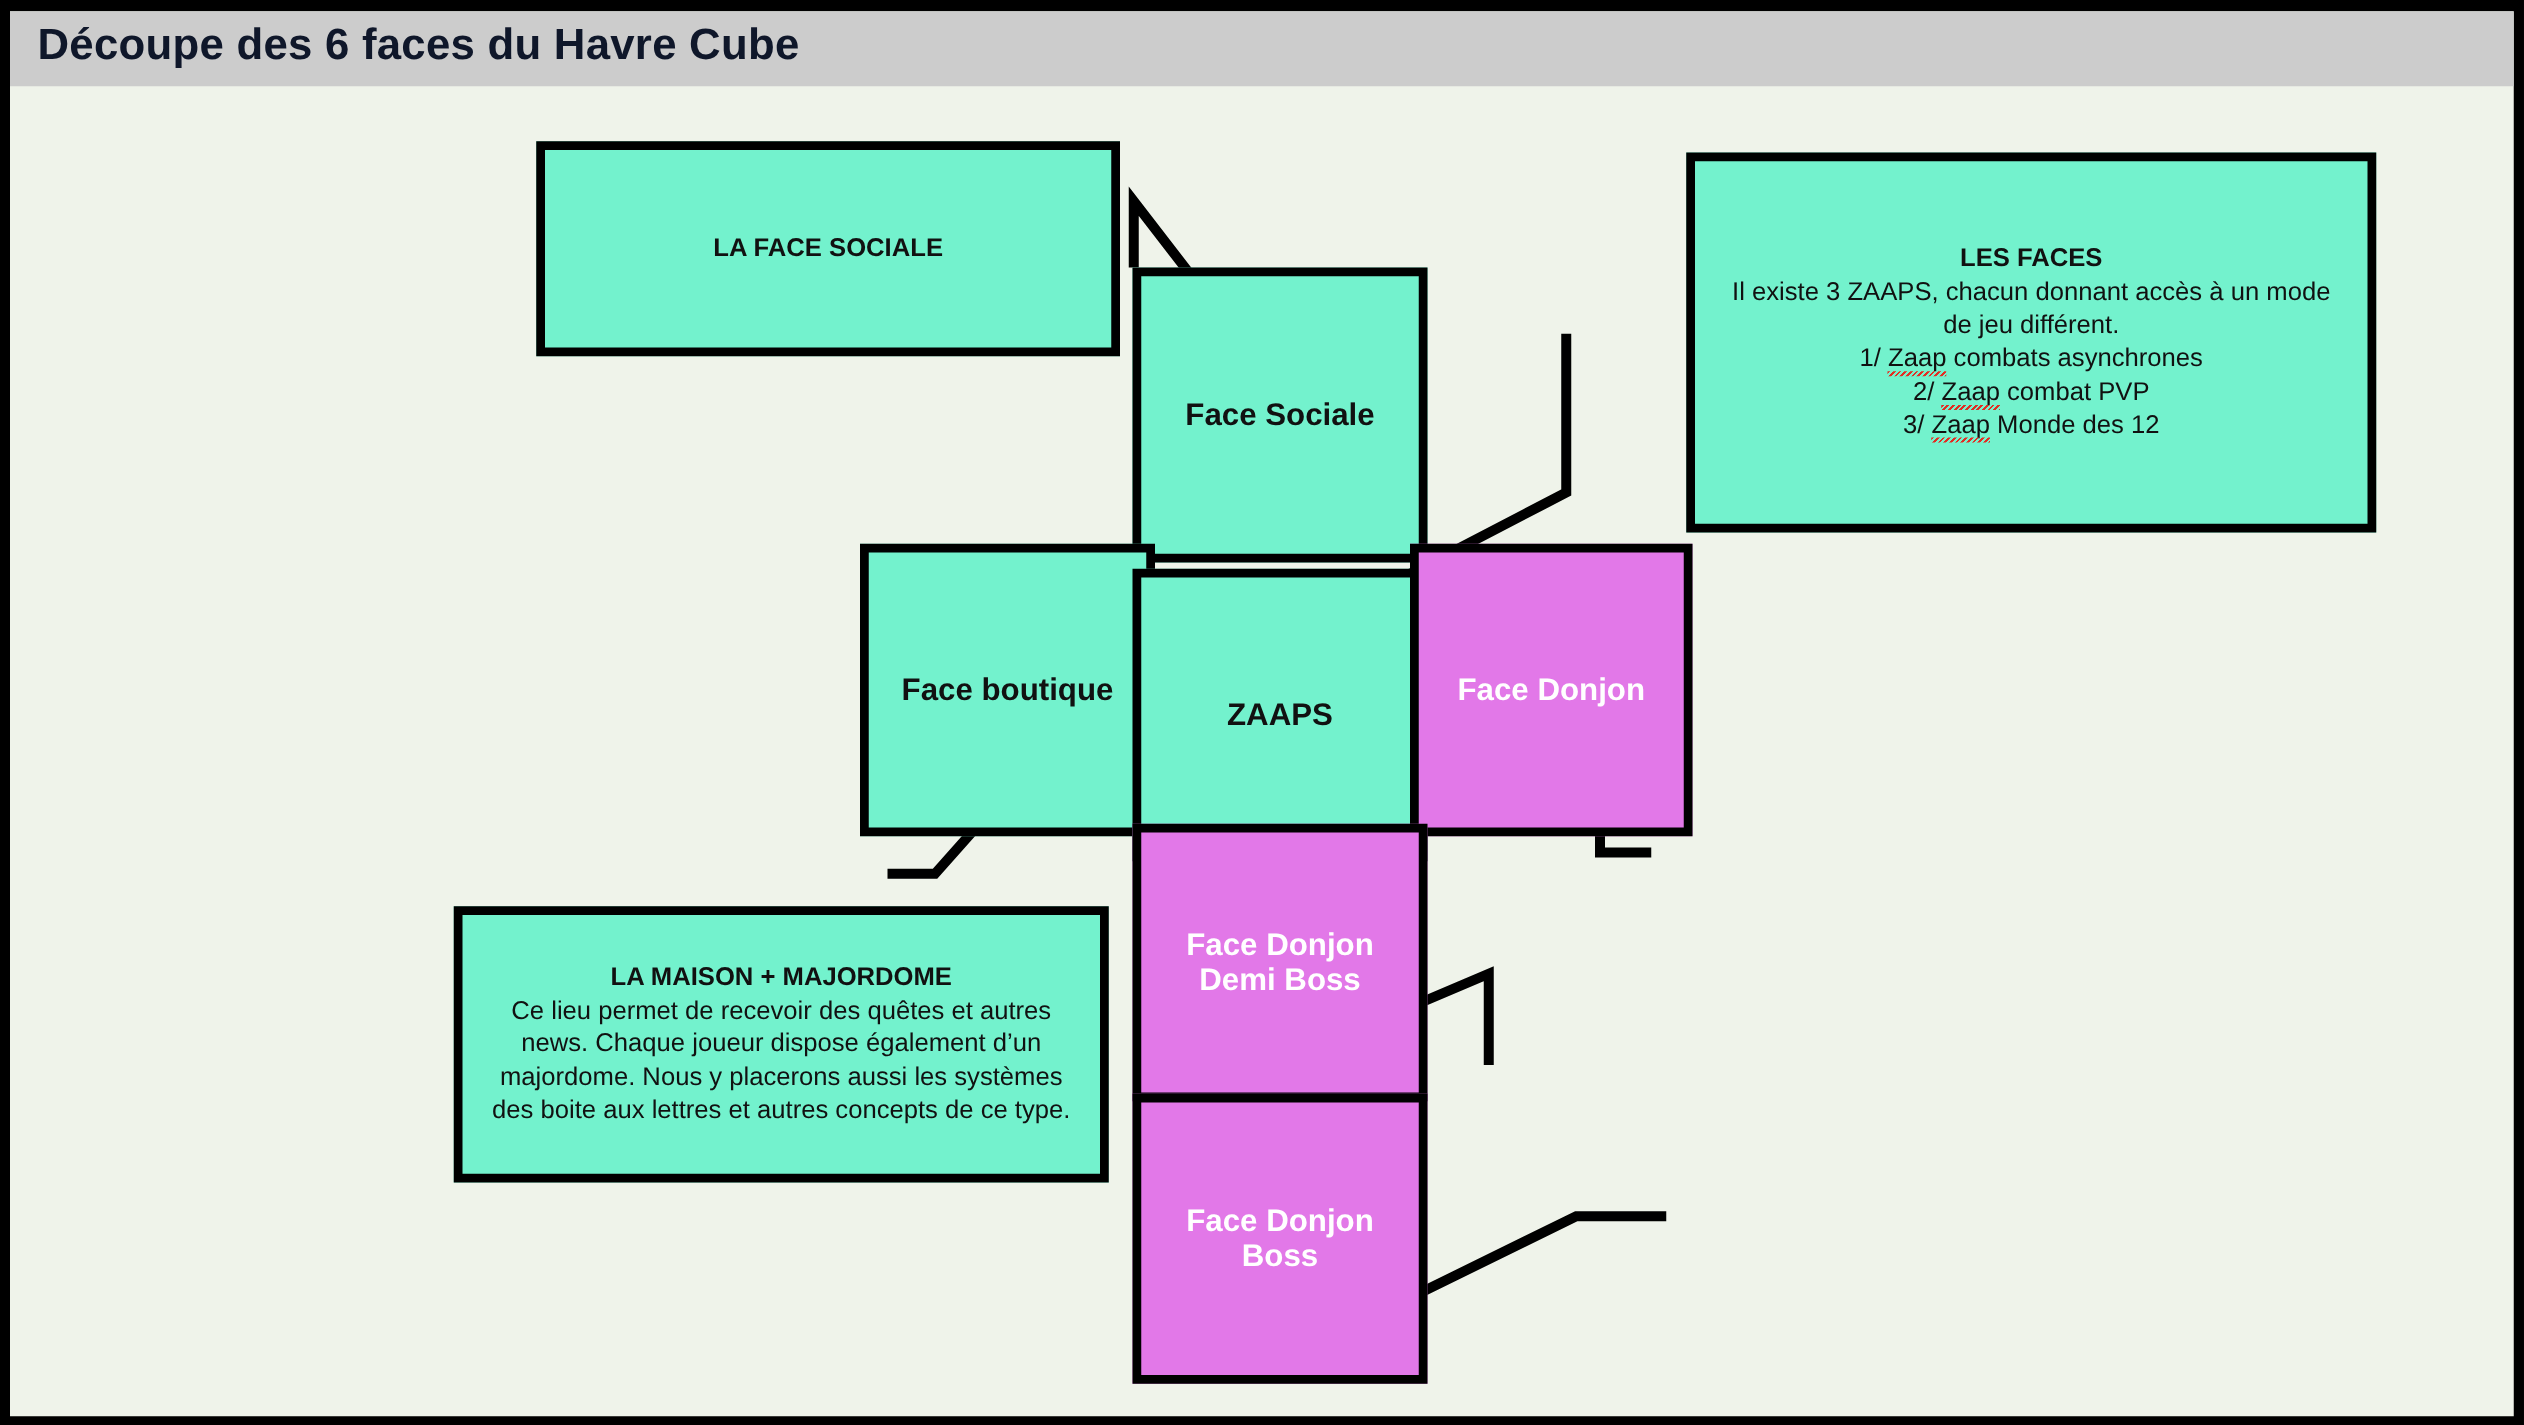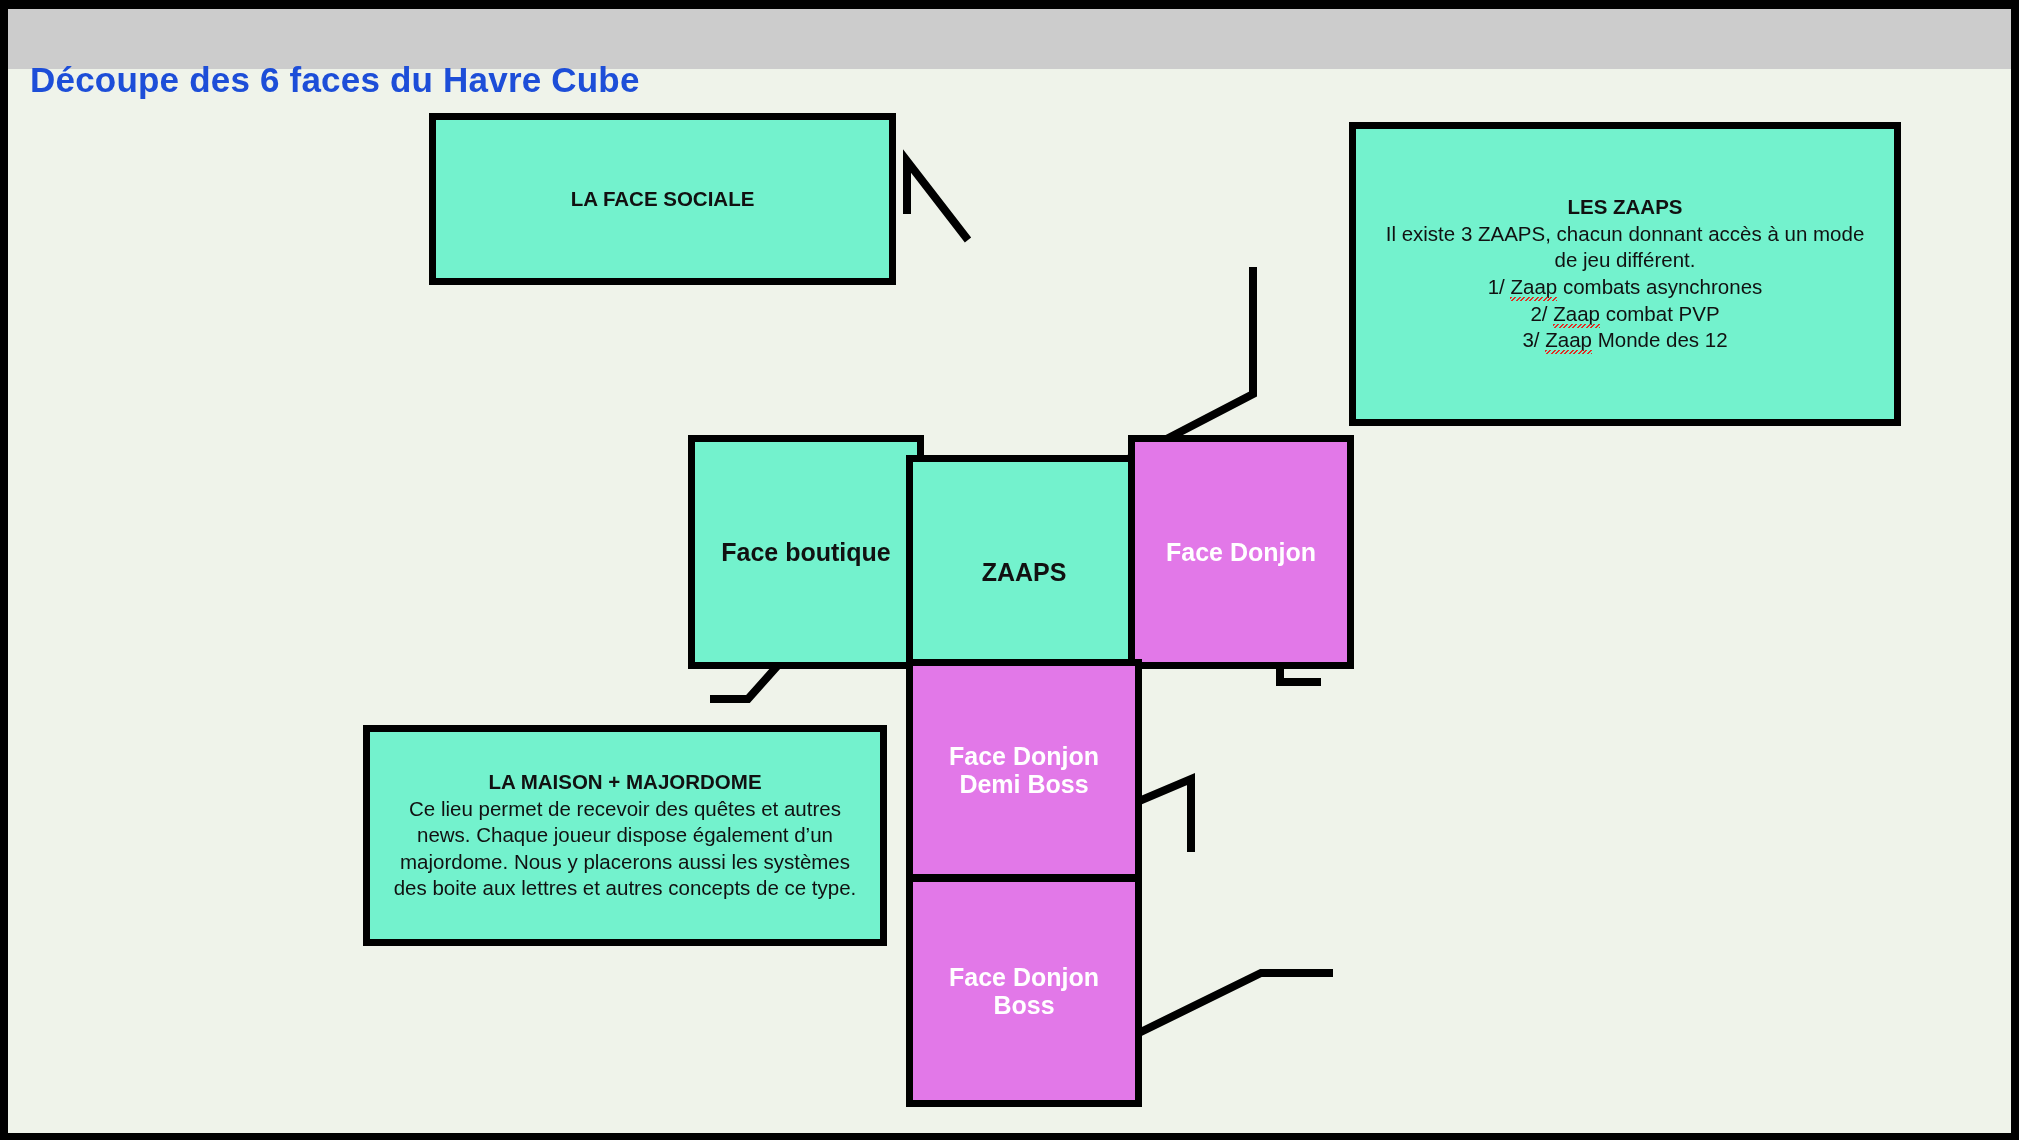--- a/index.html
+++ b/index.html
@@ -9,21 +9,21 @@
   #root{position:relative;width:2019px;height:1140px;background:#000000;}
 
   
   #canvas{position:absolute;left:8px;top:9px;width:2003px;height:1124px;
           background:#EFF3EA;overflow:hidden;}
 
   
   #titlebar{position:absolute;left:0;top:0;width:2003px;height:60px;
             background:#CCCCCC;}
   #title{position:absolute;left:22px;top:7px;font-size:35px;font-weight:bold;
-         color:#1d4ed8;letter-spacing:.2px;white-space:nowrap;margin-top:44px;}
+         color:#0f172a;letter-spacing:.2px;white-space:nowrap;}
 
   
   .cell{position:absolute;box-sizing:border-box;border:7px solid #000;
         display:flex;align-items:center;justify-content:center;text-align:center;
         font-weight:bold;font-size:25px;line-height:1.12;}
   .teal{background:#73F2CD;color:#111;}
   .mag{background:#E278E8;color:#FFFFFF;}
 
   #cell-sociale   {left:898px; top:205px; width:236px; height:236px;}
   #cell-boutique  {left:680px; top:426px; width:236px; height:234px;}
@@ -76,20 +76,23 @@
 
       <polyline points="788,636 740,690 702,690"></polyline>
 
       <polyline points="1272,570 1272,673 1313,673"></polyline>
 
       <polyline points="1110,801 1183,770 1183,843"></polyline>
 
       <polyline points="1090,1044 1253,964 1325,964"></polyline>
     </svg>
 
+    <div class="cell teal" id="cell-sociale">
+      <span>Face Sociale</span>
+    </div>
 
     <div class="cell teal" id="cell-boutique">
       <span>Face boutique</span>
     </div>
 
     <div class="cell teal" id="cell-zaaps">
       <span>ZAAPS</span>
     </div>
 
     <div class="cell mag" id="cell-donjon">
@@ -107,21 +110,21 @@
     </div>
 
     <div class="callout teal" id="co-sociale">
       <div>
         <span class="ttl">LA FACE SOCIALE</span><br>
       </div>
     </div>
 
     <div class="callout teal" id="co-zaaps">
       <div>
-        <span class="ttl">LES ZAAPS</span><br>
+        <span class="ttl">LES FACES</span><br>
         <span>Il existe 3 ZAAPS, chacun donnant accès à un mode de jeu différent.</span><br>
         <span><span>1/ </span><span class="sq">Zaap</span><span> combats asynchrones</span></span><br>
         <span><span>2/ </span><span class="sq">Zaap</span><span> combat PVP</span></span><br>
         <span><span>3/ </span><span class="sq">Zaap</span><span> Monde des 12</span></span>
       </div>
     </div>
 
     <div class="callout teal" id="co-maison">
       <div>
         <span class="ttl">LA MAISON + MAJORDOME</span><br>

